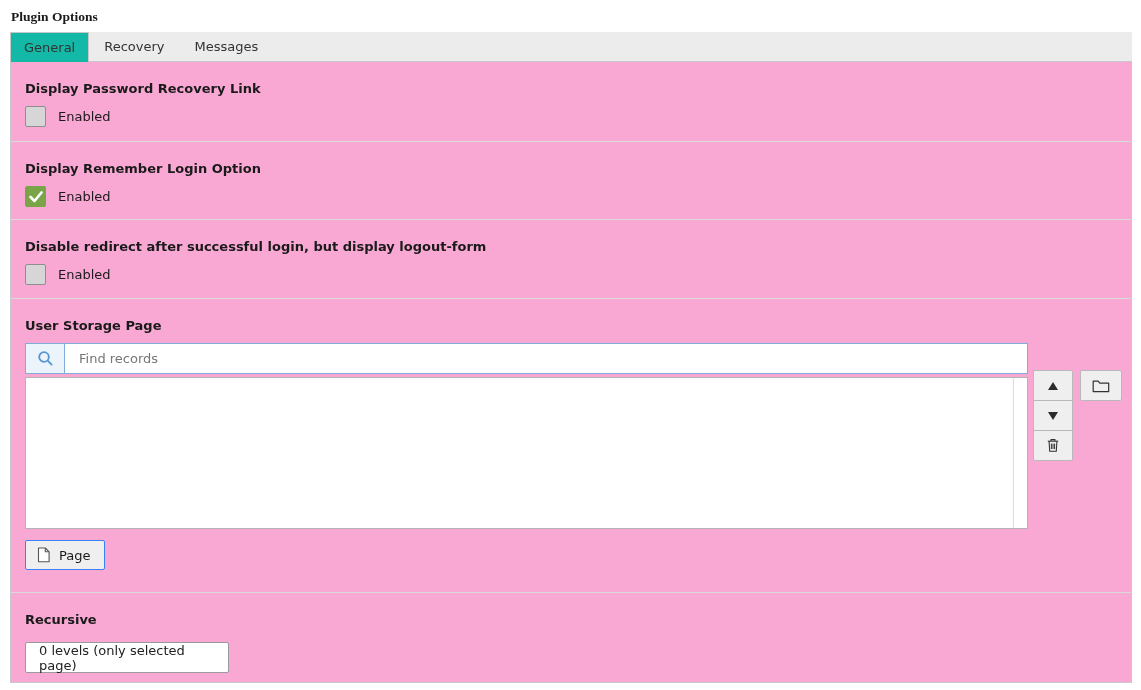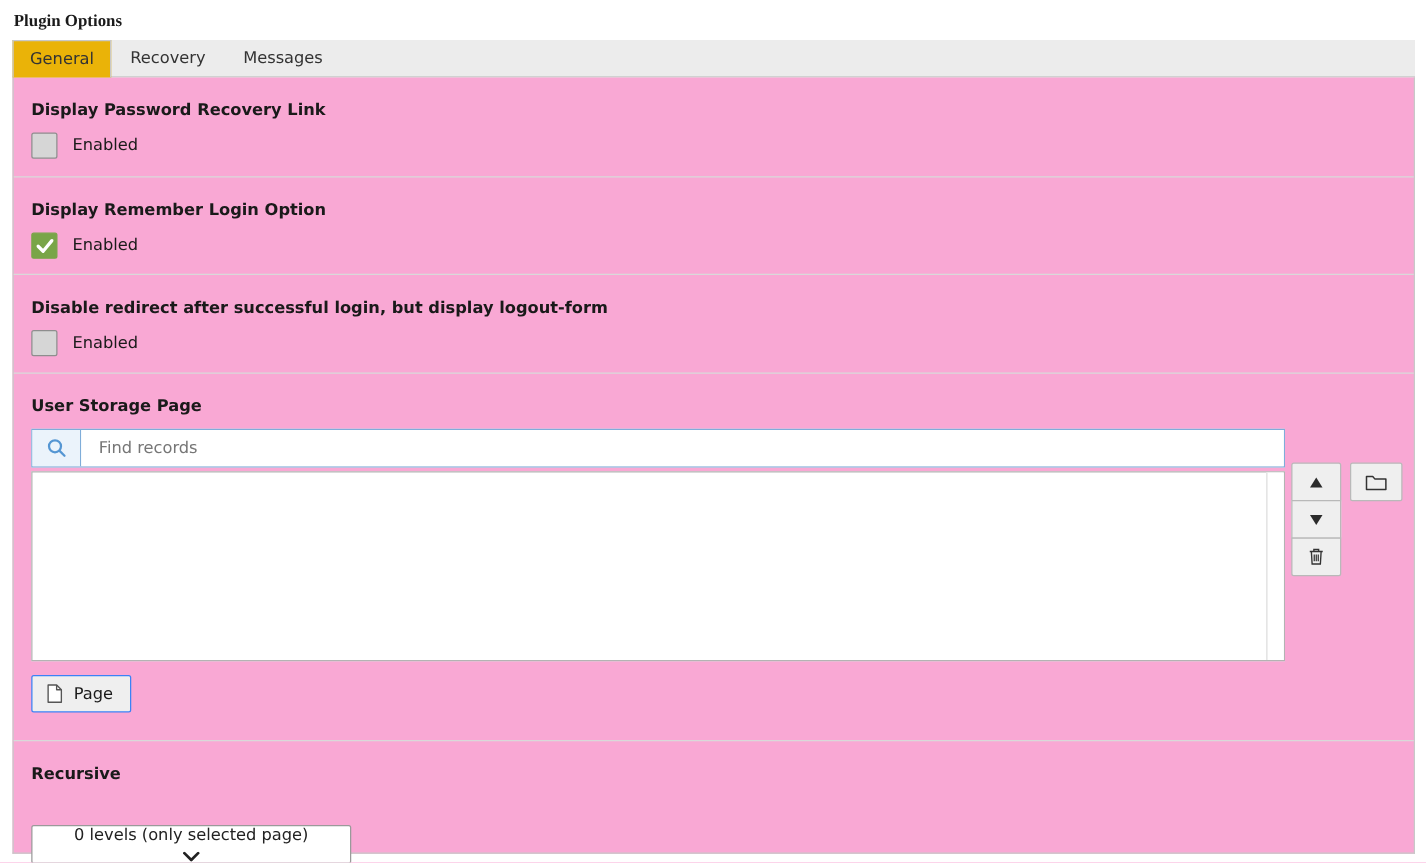--- a/index.html
+++ b/index.html
@@ -9,21 +9,21 @@
     font-family:"DejaVu Sans","Liberation Sans",sans-serif;
     font-size:13px; color:#1a1a1a;
   }
   .page-title { font-weight:bold; font-size:13.5px; margin:9px 0 7px 11px; height:16px;font-family:Liberation Serif, serif; }
 
   .wrap { margin-left:10px; width:1122px; }
 
   
   .tabbar { display:flex; background:#ececec; border:1px solid #cccccc; border-width:1px 0 1px 0; border-top-color:#e0e0e0; border-top:0; height:30px; border-bottom:1px solid #c8c8c8; }
   .tab { padding:0 15px; display:flex; align-items:center; color:#333; cursor:pointer; }
-  .tab.active { background:#eab308; border:1px solid #c8c8c8; border-bottom:0; margin-bottom:-1px; padding:0 13px; }
+  .tab.active { background:#14b8a6; border:1px solid #c8c8c8; border-bottom:0; margin-bottom:-1px; padding:0 13px; }
 
   
   .panel { border:1px solid #c8c8c8; border-top:0; background:#f9a8d4; }
   .section { padding:16px 14px 18px; border-bottom:1px solid #d9d9d9; }
   .section:last-child { border-bottom:0; }
   .sec-label { font-weight:bold; margin:3px 0 10px; }
 
   .check-row { display:flex; align-items:center; gap:12px; margin-top:2px; }
   .checkbox {
     width:21px; height:21px; border:1px solid #8e8e8e; background:#d6d6d6;
@@ -57,22 +57,22 @@
   .btn-stack .icon-btn + .icon-btn { margin-top:-1px; }
   .folder-btn { position:absolute; left:1069px; top:71px; width:42px; height:31px; }
 
   .page-btn {
     margin-top:11px; display:inline-flex; align-items:center; gap:9px; height:30px;
     padding:0 14px 0 11px; background:#efefef; border:1px solid #3b82f6; border-radius:2px;
     font-size:13px; font-family:inherit; color:#1a1a1a; cursor:pointer;
   }
 
   .select-box {
-    margin-top:33px; display:flex; align-items:center; justify-content:space-between;
-    width:256px; height:31px; border:1px solid #9a9a9a; border-radius:2px;
+    margin-top:15px; display:flex; align-items:center; justify-content:space-between;
+    width:204px; height:31px; border:1px solid #9a9a9a; border-radius:2px;
     padding:0 13px; background:#fff; color:#222; cursor:pointer;flex-direction:column;
   }
 </style>
 </head>
 <body>
 
 <div class="page-title">Plugin Options</div>
 
 <div class="wrap">
 

